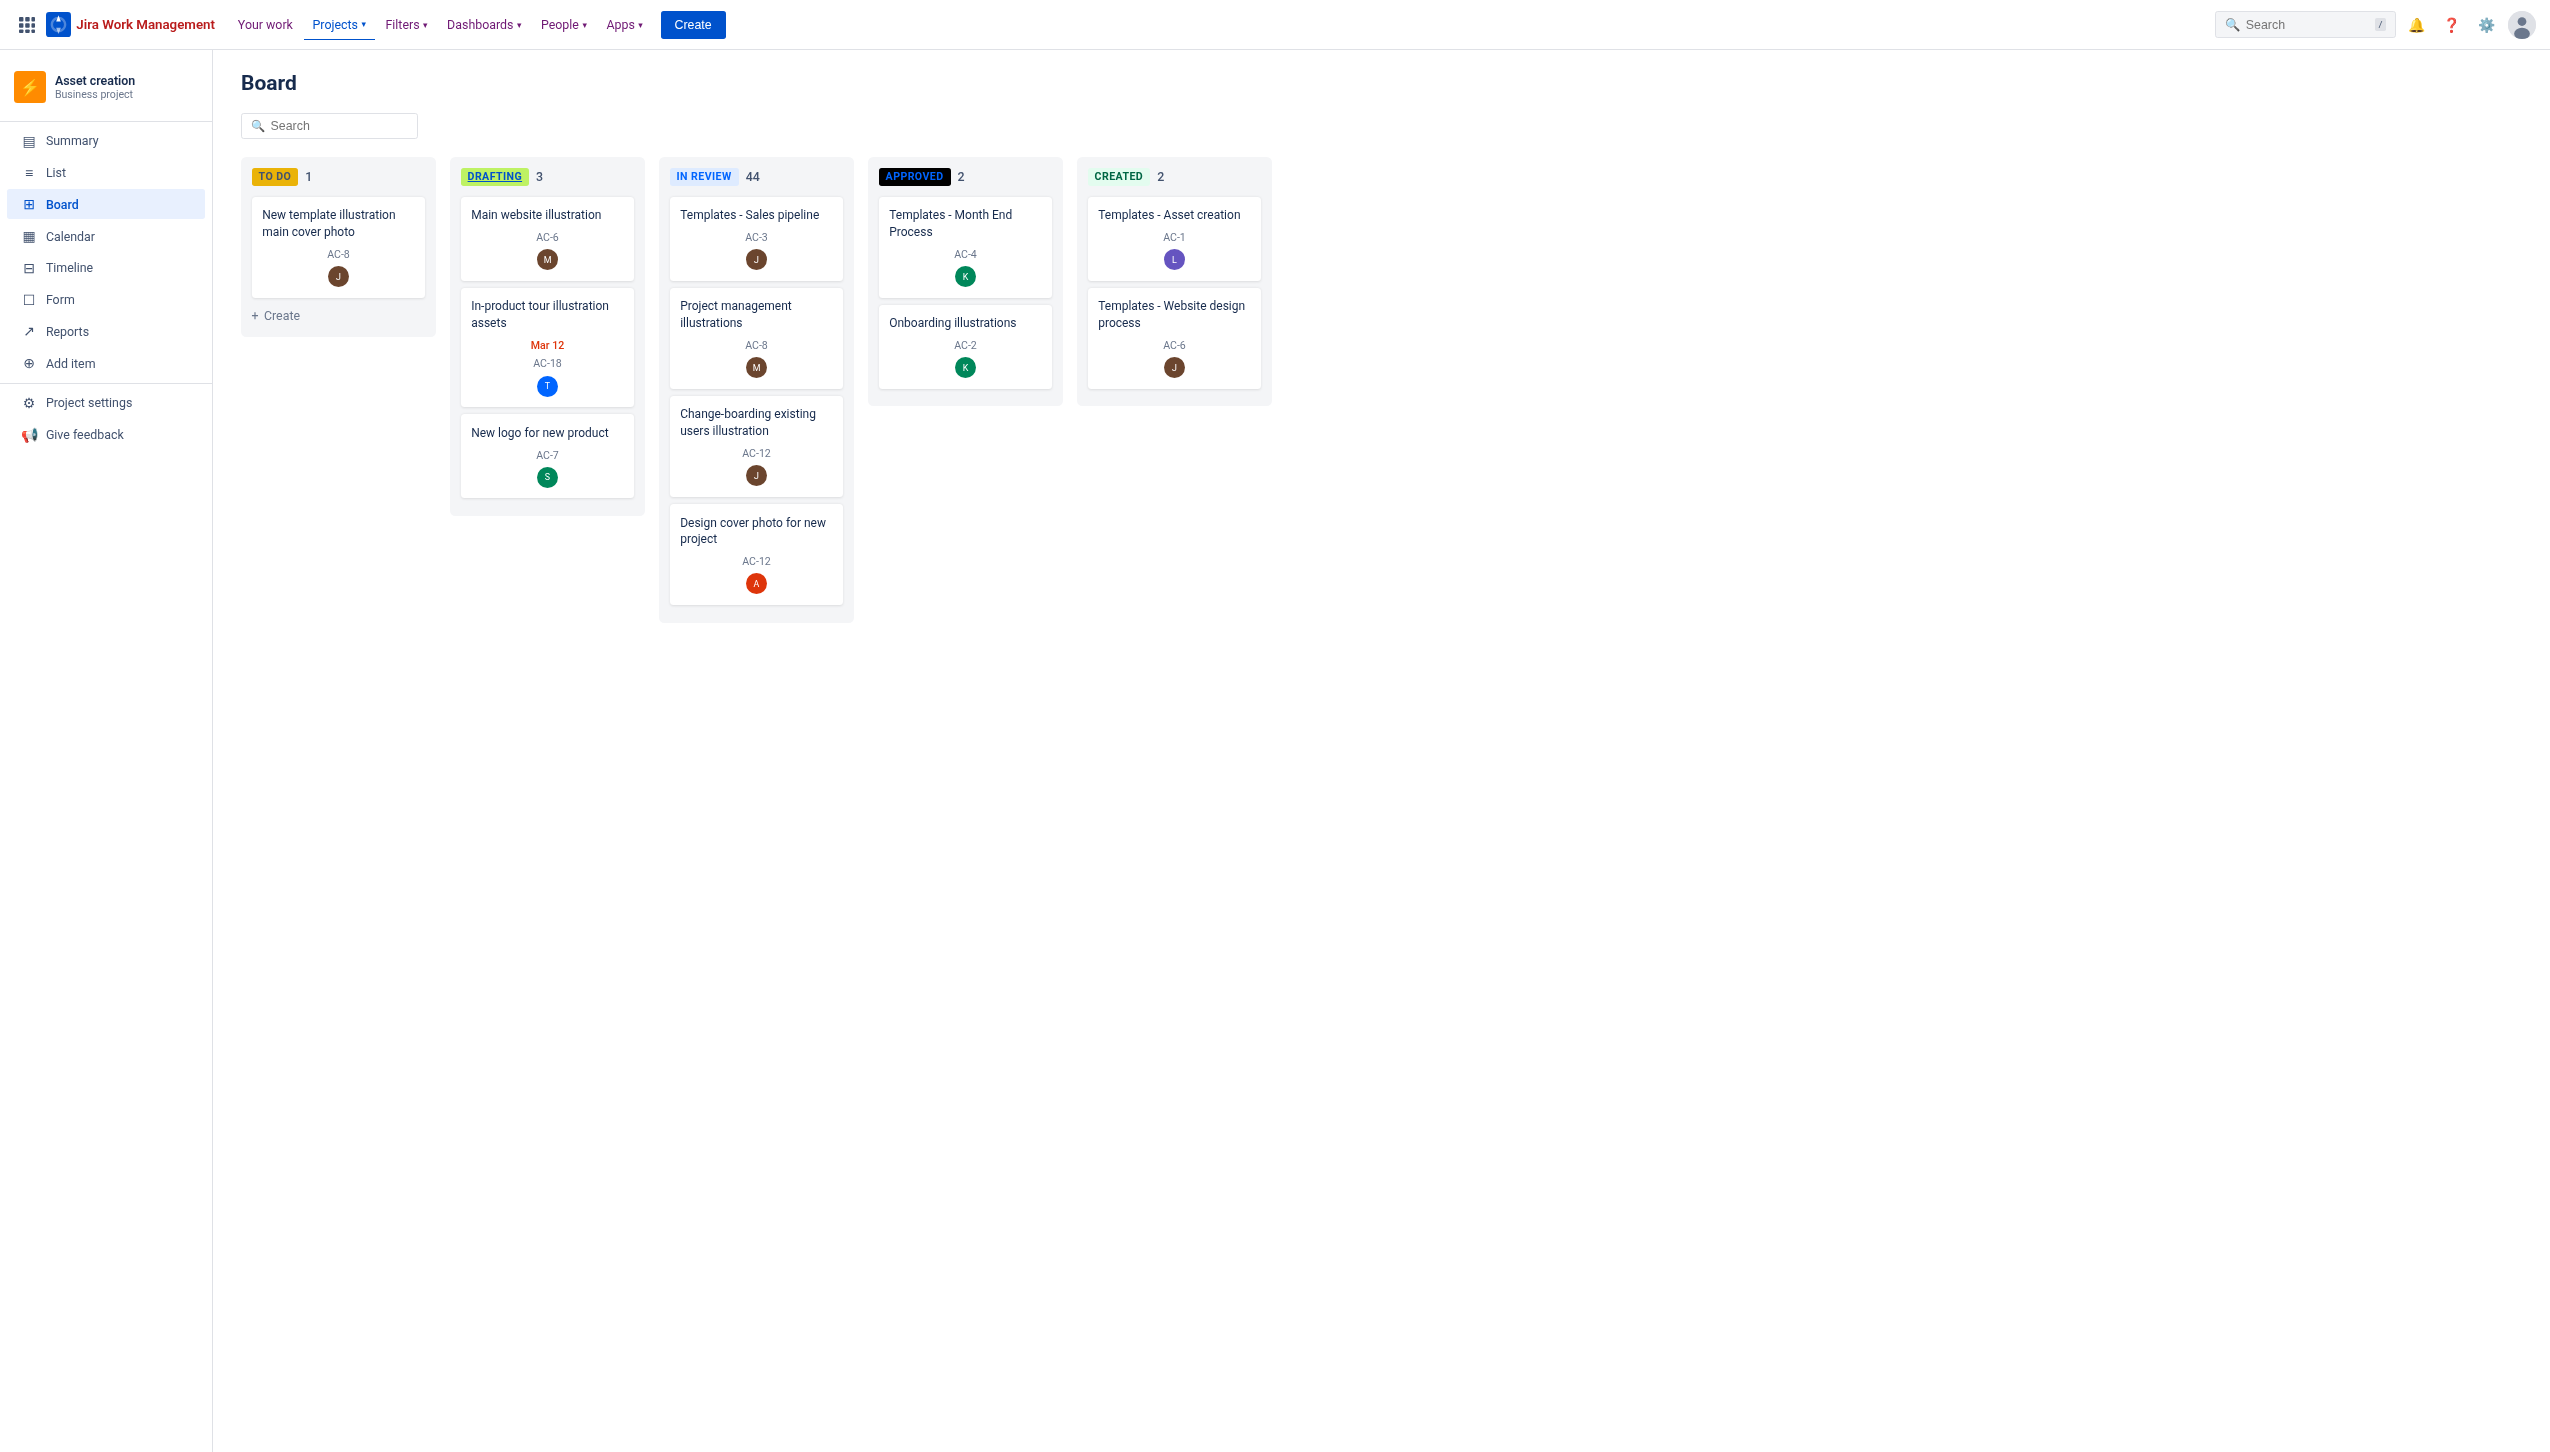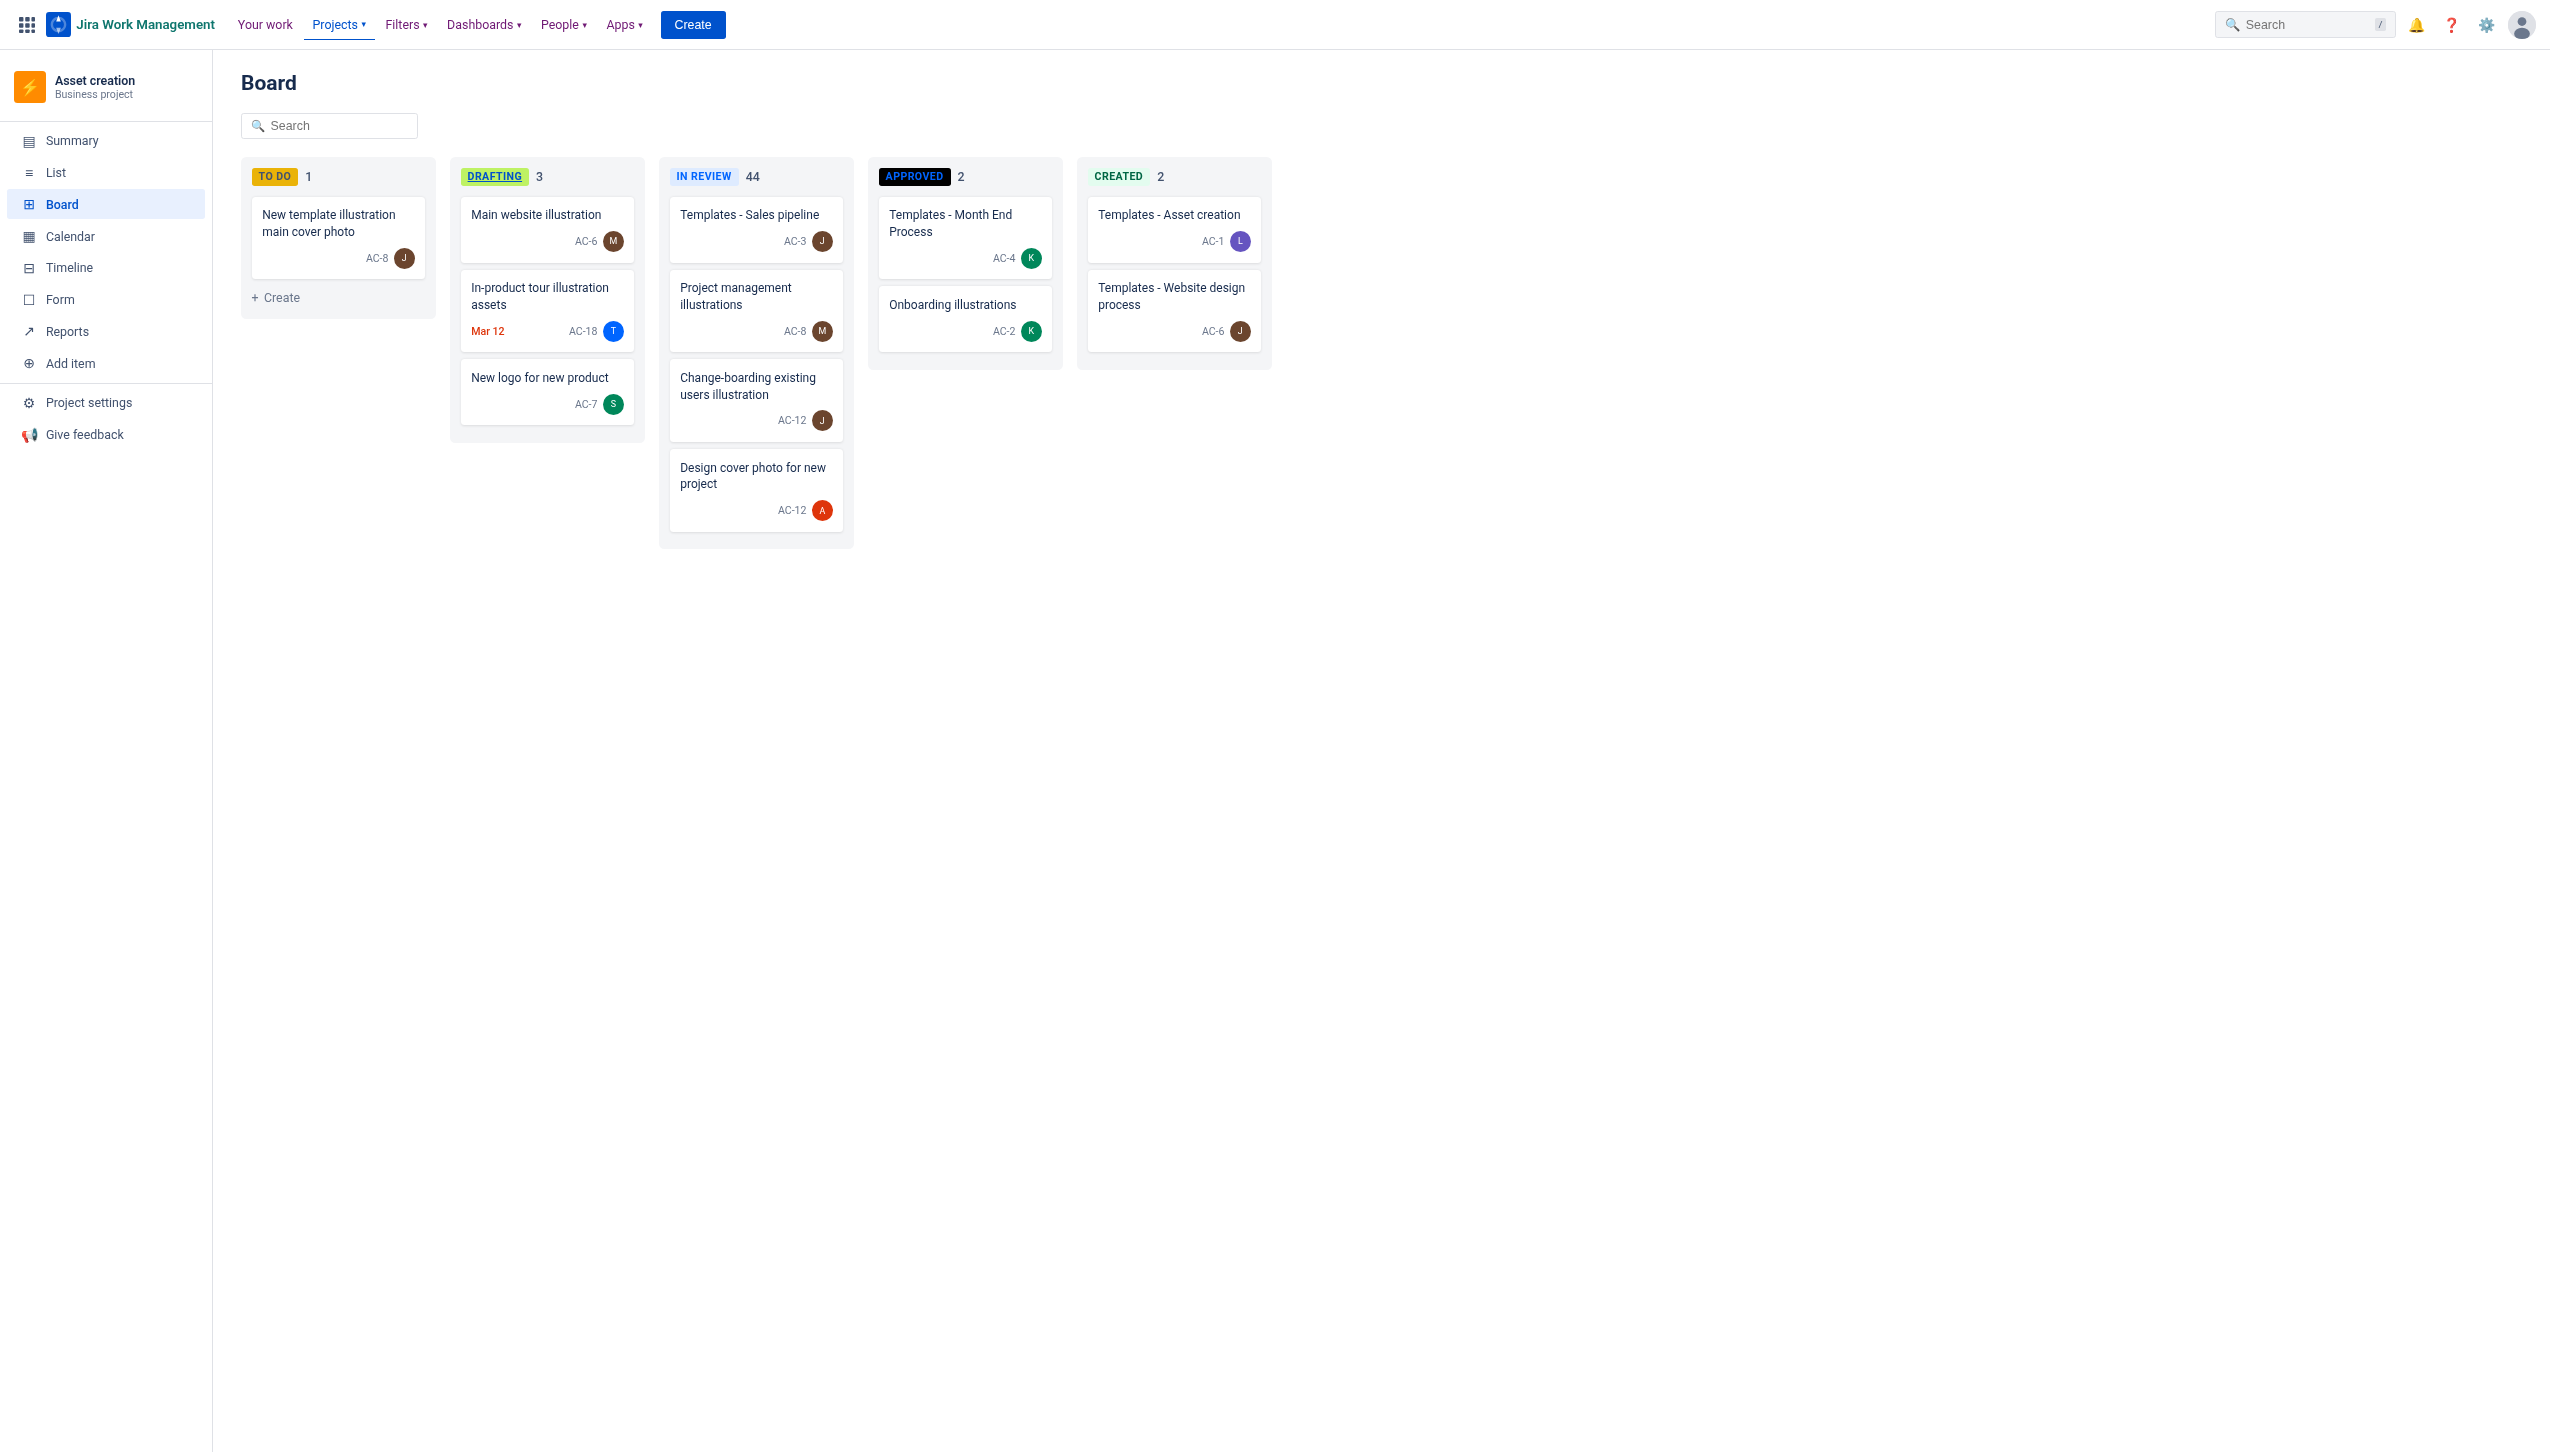--- a/index.html
+++ b/index.html
@@ -7,21 +7,21 @@
 
     
     .topnav {
       display: flex; align-items: center; height: 50px;
       padding: 0 14px; background: #fff;
       border-bottom: 0.9px solid #dfe1e6;
       position: sticky; top: 0; z-index: 100;
       gap: 7px;
     }
     .topnav-grid-icon { width: 25px; height: 25px; display: flex; align-items: center; justify-content: center; cursor: pointer; color: #42526e; }
-    .topnav-logo { display: flex; align-items: center; gap: 5.3px; font-size: 13.3px; font-weight: 600; color: #0f766e; margin-right: 7px; white-space: nowrap; }
+    .topnav-logo { display: flex; align-items: center; gap: 5.3px; font-size: 13.3px; font-weight: 600; color: #b91c1c; margin-right: 7px; white-space: nowrap; }
     .topnav-logo svg { width: 25px; height: 25px; }
     .topnav-nav { display: flex; align-items: center; gap: 1.8px; flex: 1; }
     .nav-item { padding: 7px 8.9px; border-radius: 2.7px; cursor: pointer; font-size: 12.4px; color: #701a75; display: flex; align-items: center; gap: 3.5px; white-space: nowrap; }
     .nav-item.active { color: #0052cc; border-bottom: 1.8px solid #0052cc; border-radius: 0; }
     .nav-item .chevron { font-size: 8.9px; }
     .topnav-create { background: #0052cc; color: #fff; border: none; padding: 7px 14px; border-radius: 2.7px; font-size: 12.4px; font-weight: 500; cursor: pointer; margin-left: 7px; }
     .topnav-right { display: flex; align-items: center; gap: 7px; margin-left: auto; }
     .search-box { display: flex; align-items: center; border: 0.9px solid #dfe1e6; border-radius: 2.7px; padding: 5.3px 8.9px; gap: 5.3px; min-width: 177px; background: #f4f5f7; }
     .search-box input { border: none; background: transparent; outline: none; font-size: 12.4px; color: #42526e; width: 124px; }
     .search-shortcut { background: #dfe1e6; border-radius: 1.8px; padding: 0.9px 3.5px; font-size: 9.7px; color: #42526e; }
@@ -58,21 +58,21 @@
     .col-todo .column-title { background: #eab308; color: #42526e; }
     .col-drafting .column-title { background: #bef264; color: #0052cc; text-decoration: underline; }
     .col-inreview .column-title { background: #deebff; color: #0065ff; }
     .col-approved .column-title { background: #000000; color: #0065ff; }
     .col-created .column-title { background: #e3fcef; color: #006644; }
     .column-count { font-size: 12.4px; color: #42526e; font-weight: 500; }
 
     
     .board-card { background: #fff; border-radius: 3.5px; padding: 10.6px; margin-bottom: 7px; box-shadow: 0 0.9px 2.7px rgba(0,0,0,0.1); cursor: pointer; }
     .card-title { font-size: 12px; color: #172b4d; margin-bottom: 7px; line-height: 1.4; }
-    .card-footer { display: flex; align-items: center; justify-content: flex-end; gap: 5.3px; }
+    .card-footer { display: flex; align-items: center; justify-content: flex-end; gap: 5.3px; flex-direction: column; }
     .card-id { font-size: 10.6px; color: #6b778c; }
     .card-avatar { width: 21px; height: 21px; border-radius: 50%; background: #dfe1e6; overflow: hidden; display: flex; align-items: center; justify-content: center; font-size: 8.9px; color: #fff; }
     .card-due-date { font-size: 10.6px; color: #de350b; font-weight: 500; }
     .card-footer-left { display: flex; align-items: flex-start; gap: 5.3px; flex: 1; }
 
     
     .create-btn { display: flex; align-items: center; gap: 5.3px; color: #6b778c; font-size: 12.4px; cursor: pointer; padding: 3.5px 0; }
 
     
     .av-brown { background: #6b452e; }

